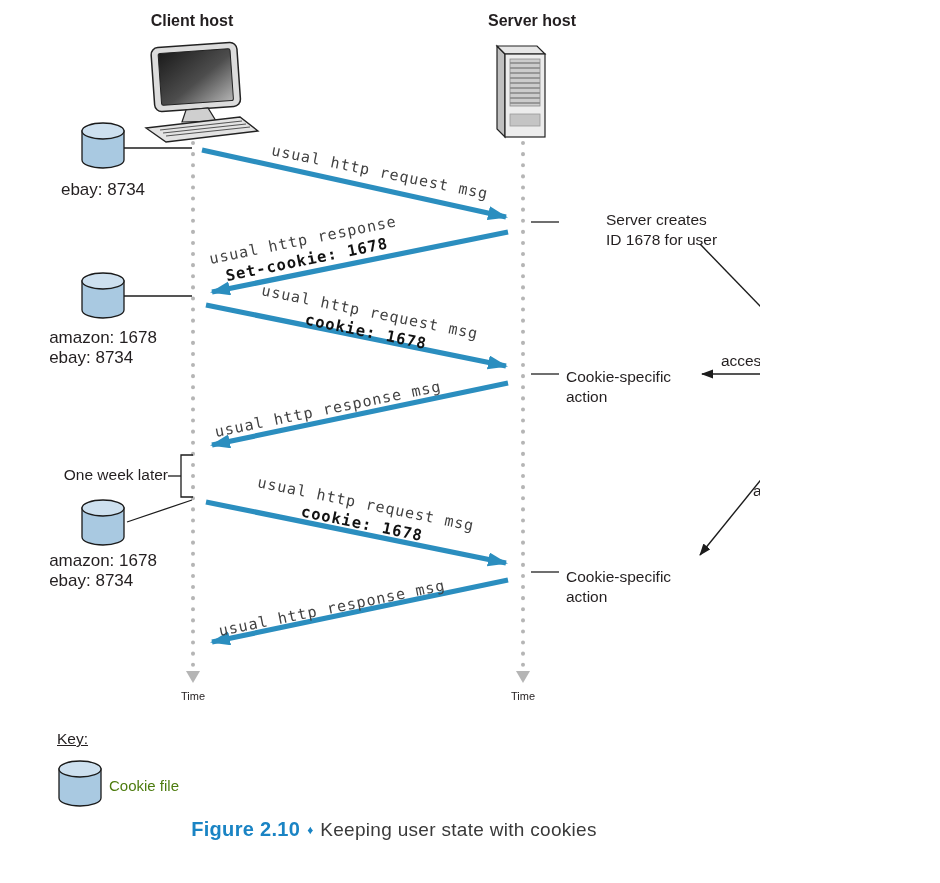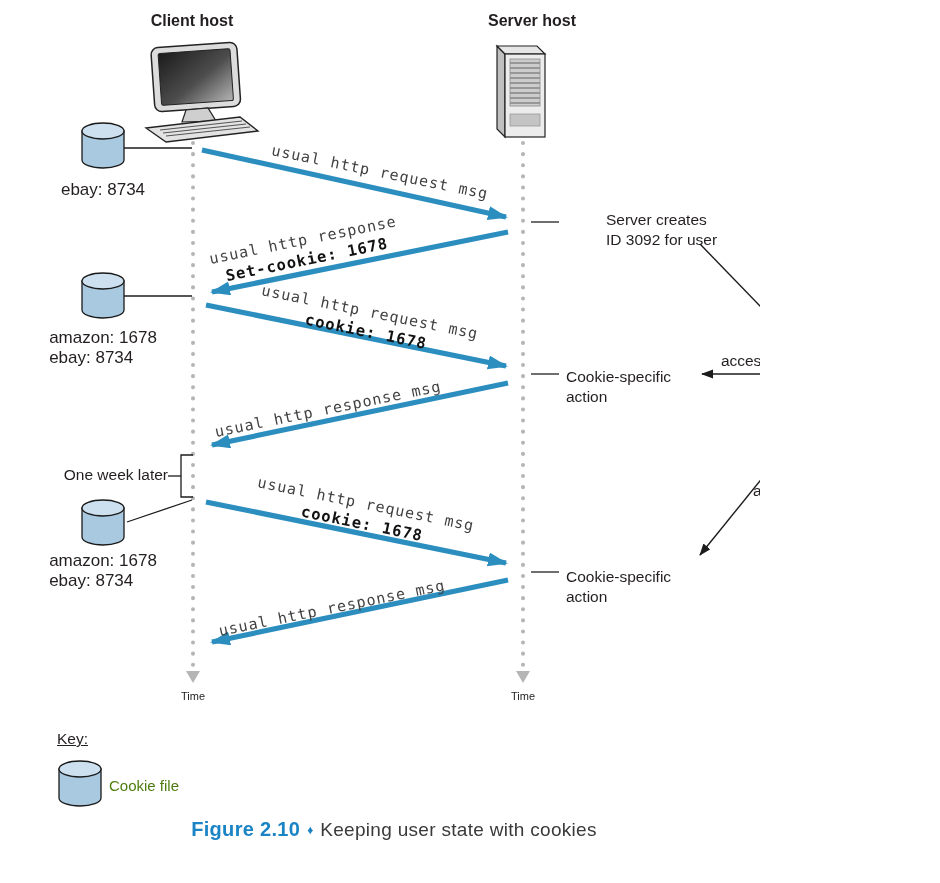--- a/index.html
+++ b/index.html
@@ -174,21 +174,21 @@
   <div class="msg" style="left:364px;top:514px;transform:translate(-50%,-50%) rotate(11.5deg);">
     <div class="l1">usual http request msg</div>
     <div class="l2">cookie: 1678</div>
   </div>
   <div class="msg" style="left:332px;top:608px;transform:translate(-50%,-50%) rotate(-11.5deg);">
     <div class="l1">usual http response msg</div>
   </div>
 
   <div class="txt body-label" style="left:566px;top:210px;margin-left:40px;">
     <div>Server creates</div>
-    <div>ID 3092 for user</div>
+    <div>ID 1678 for user</div>
   </div>
   <div class="txt body-label centered" style="left:745px;top:351px;">access</div>
   <div class="txt body-label" style="left:566px;top:367px;">
     <div>Cookie-specific</div>
     <div>action</div>
   </div>
   <div class="txt body-label centered" style="left:777px;top:481px;">access</div>
   <div class="txt body-label" style="left:566px;top:567px;">
     <div>Cookie-specific</div>
     <div>action</div>

